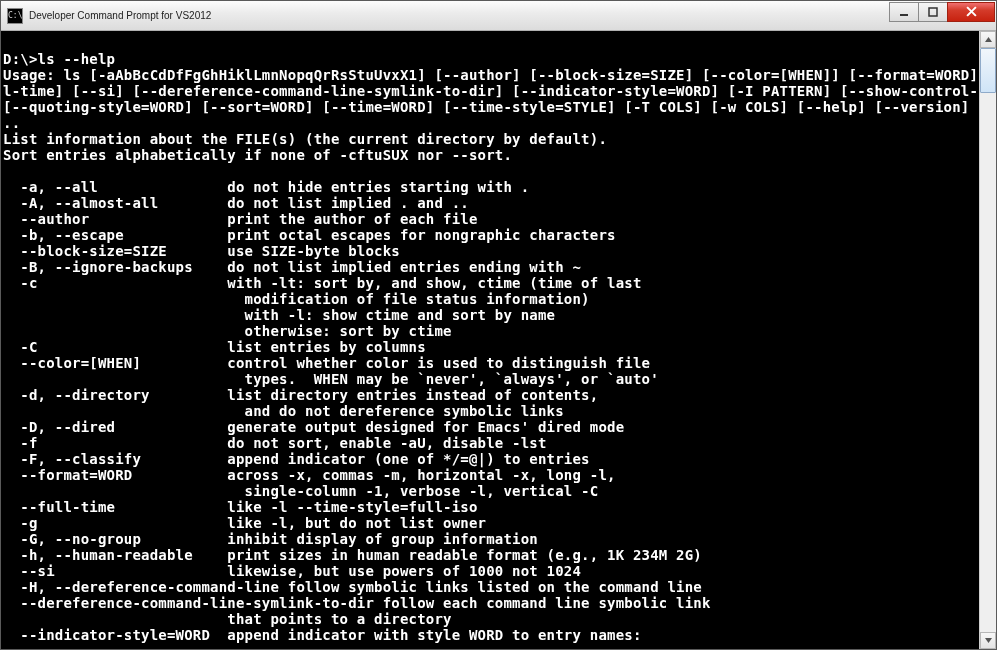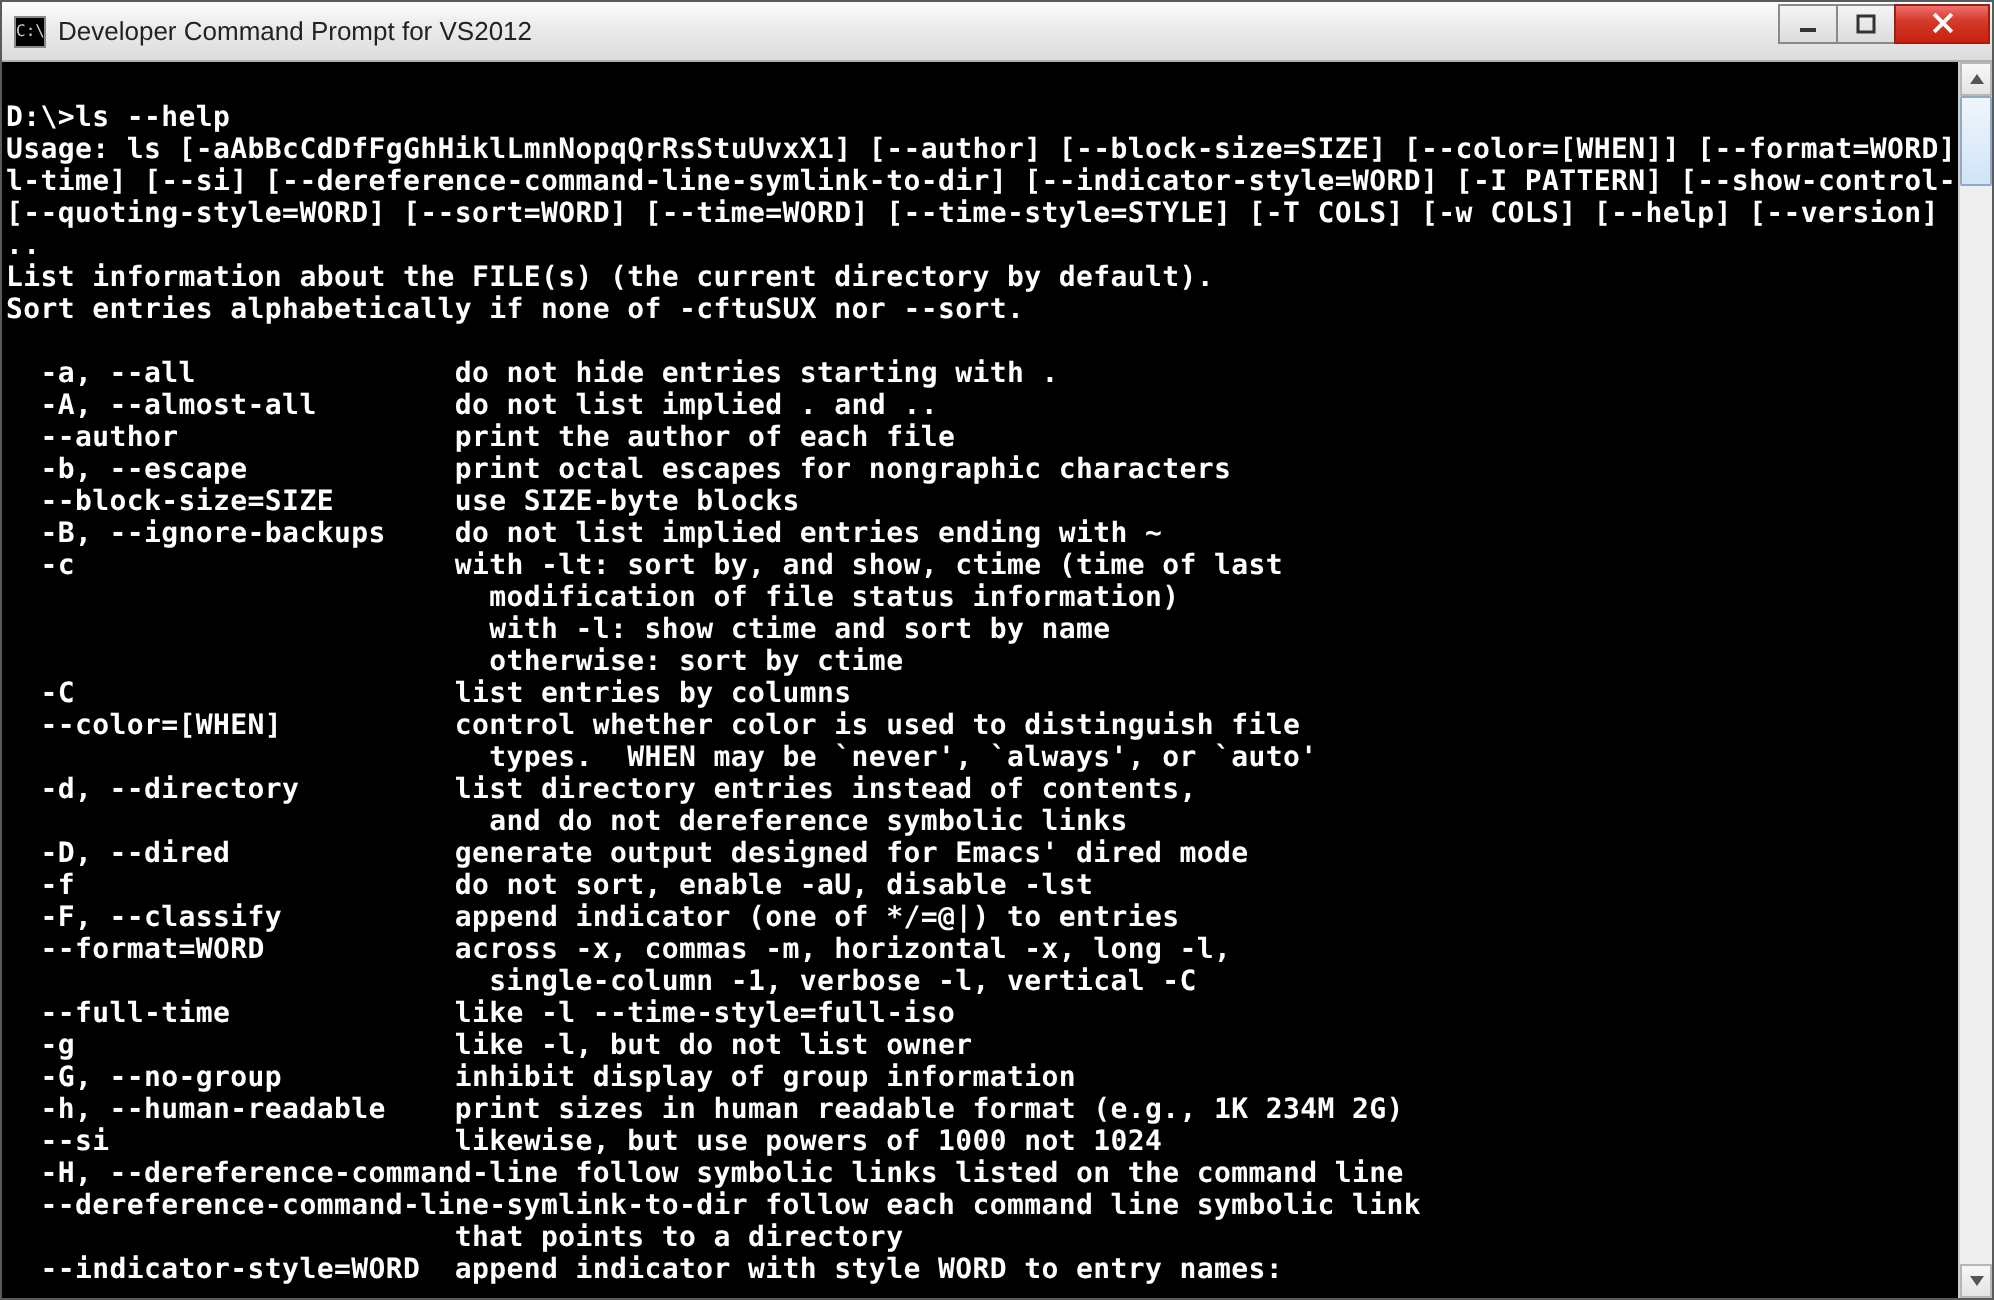--- a/index.html
+++ b/index.html
@@ -35,21 +35,21 @@
   border: 1px solid #888;
   margin-right: 6px;
   position: relative;
   font-size: 8px;
   color: #ccc;
   text-align: center;
   line-height: 14px;
   font-family: monospace;
 }
 .titlebar .title {
-  font-size: 13px;
+  font-size: 10px;
   color: #222;
   flex: 1;
 }
 .win-btns { display: flex; height: 20px; margin-right: 1px; margin-top:-8px;}
 .win-btn {
   width: 30px;
   height: 20px;
   border: 1px solid #8a8a8a;
   background: linear-gradient(#f5f5f5,#dcdcdc);
   font-size: 10px;

